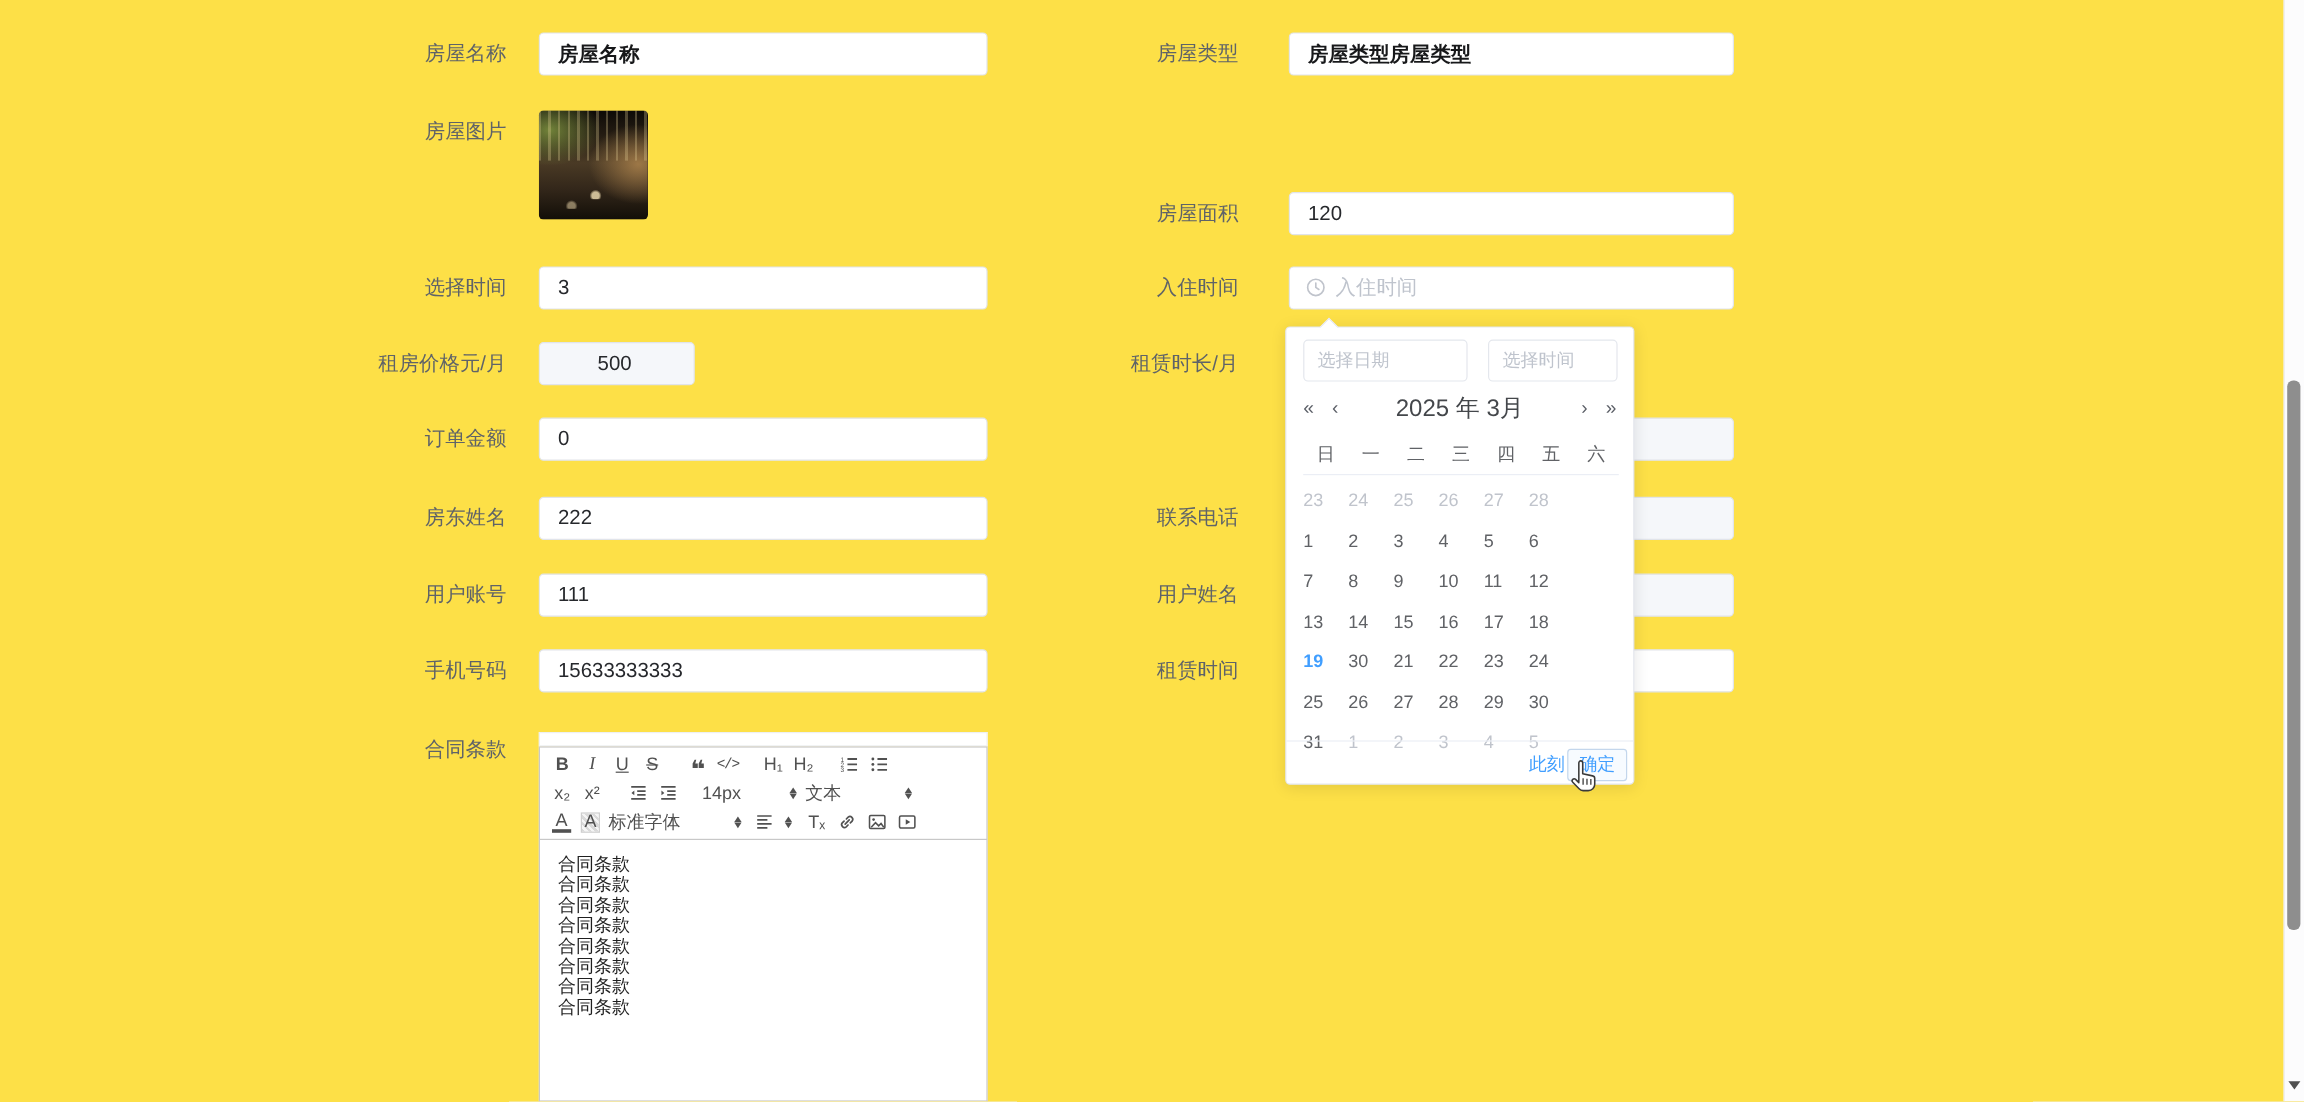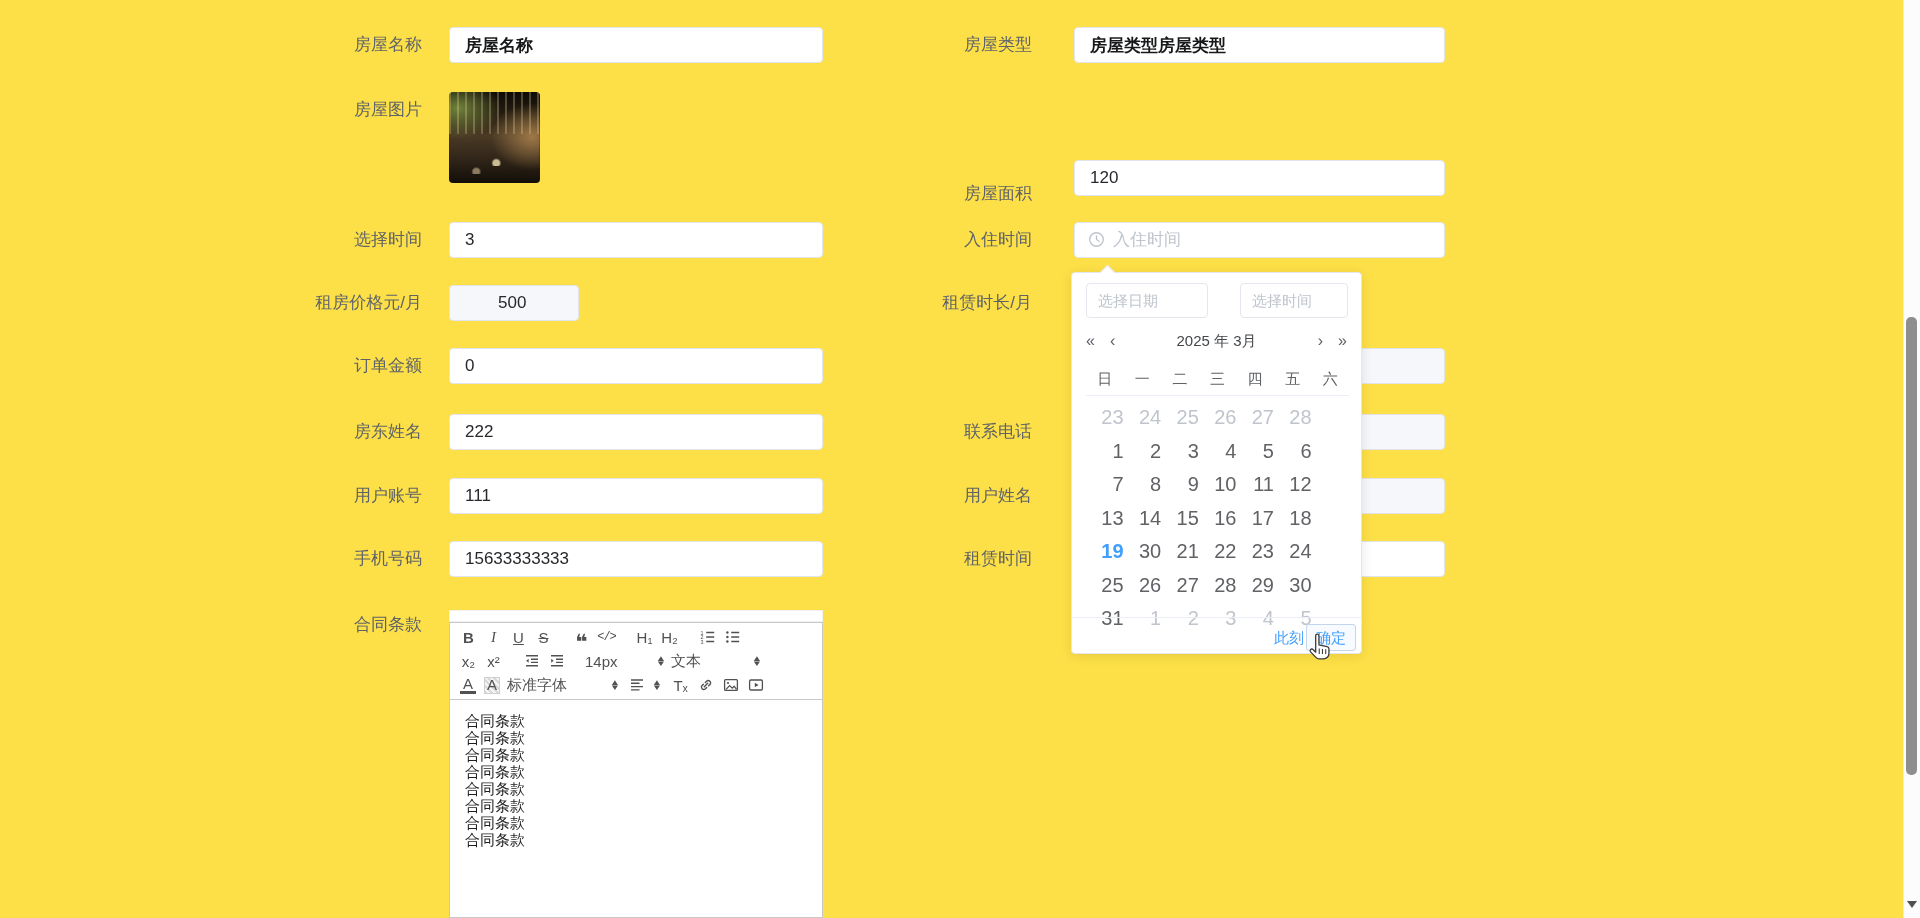--- a/index.html
+++ b/index.html
@@ -35,31 +35,31 @@
     background-position:0 78%,0 88%,0 0,0 0,100% 40%,0 0;}
 
   
   .panel{position:absolute;left:1071px;top:272px;width:291px;height:382px;background:#fff;border:1px solid #e4e7ed;
          border-radius:4px;box-shadow:0 2px 12px rgba(0,0,0,.1);z-index:10;box-sizing:border-box;}
   .panel .arrow{position:absolute;top:-6px;left:30px;width:10px;height:10px;background:#fff;
          border-left:1px solid #e4e7ed;border-top:1px solid #e4e7ed;transform:rotate(45deg);}
   .dp-inp{position:absolute;box-sizing:border-box;height:35px;top:10px;border:1px solid #e4e7ed;border-radius:4px;
           font-size:15px;color:#606266;padding:0 11px;font-family:inherit;outline:none;background:#fff;}
   .dp-inp::placeholder{color:#bfc4cd;}
-  .dp-date{left:14px;width:122px;}
+  .dp-date{left:14px;width:137px;}
   .dp-time{left:149px;width:108px;margin-left:19px;}
   .dp-header{position:absolute;left:0;top:54px;width:100%;height:28px;}
   .dp-nav{position:absolute;top:0;height:28px;line-height:28px;color:#5a5e66;font-size:16px;cursor:pointer;}
   .dp-title{position:absolute;left:0;top:0;width:100%;text-align:center;line-height:28px;
-            color:#44474b;font-size:15px;font-weight:500;}
+            color:#44474b;font-size:20px;font-weight:500;}
   .dp-weekrow{position:absolute;left:14px;top:94px;width:263px;display:flex;}
   .dp-weekrow span{width:37.6px;text-align:center;font-size:15px;color:#606266;line-height:24px;}
   .dp-sep1{position:absolute;left:14px;top:122px;width:263px;border-top:1px solid #ebeef5;}
   .dp-days{position:absolute;left:14px;top:128px;width:263px;display:flex;flex-wrap:wrap;}
-  .dp-days span{width:37.6px;height:33.5px;line-height:33.5px;text-align:right;font-size:20px;color:#606266;cursor:pointer;}
+  .dp-days span{width:37.6px;height:33.5px;line-height:33.5px;text-align:left;font-size:15px;color:#606266;cursor:pointer;}
   .dp-days span.out{color:#c0c4cc;}
   .dp-days span.today{color:#409eff;font-weight:700;}
   .dp-footer-sep{position:absolute;left:0;top:344px;width:100%;border-top:1px solid #ebeef5;}
   .dp-now{position:absolute;left:202px;top:351px;height:27px;line-height:27px;font-size:15px;color:#409eff;cursor:pointer;}
   .dp-ok{position:absolute;left:234px;top:351px;width:50px;height:27px;box-sizing:border-box;border:1px solid #c3d6ec;
          border-radius:3px;background:#f7fbff;color:#409eff;font-size:15px;line-height:25px;text-align:center;cursor:pointer;}
 
   
   .ed-strip{position:absolute;left:449px;top:610px;width:374px;height:12px;background:#fff;border:1px solid #eef0f2;box-sizing:border-box;}
   .ed-toolbar{position:absolute;left:449px;top:622px;width:374px;height:78px;box-sizing:border-box;
@@ -120,21 +120,21 @@
   <input class="inp l" style="top: 478px;" value="111">
 
   <div class="lbl l" style="top:541px">手机号码</div>
   <input class="inp l" style="top: 541px;" value="15633333333">
 
   <div class="lbl l" style="top:607px">合同条款</div>
 
   <div class="lbl r" style="top:27px">房屋类型</div>
   <input class="inp r bold" style="top: 27px;" value="房屋类型房屋类型">
 
-  <div class="lbl r" style="top:176px">房屋面积</div>
+  <div class="lbl r" style="top:160px">房屋面积</div>
   <input class="inp r" style="top: 160px;" value="120">
 
   <div class="lbl r" style="top:222px">入住时间</div>
   <span class="field-icon" style="left:1088px;top:231px">
     <svg width="17" height="17" viewBox="0 0 16 16">
         <circle cx="8" cy="8" r="6.4" fill="none" stroke="#c0c4cc" stroke-width="1.3"></circle>
         <path d="M8 4.6V8l2.4 1.6" fill="none" stroke="#c0c4cc" stroke-width="1.3" stroke-linecap="round"></path>
       </svg>
   </span>
   <input class="inp r withicon" style="top: 222px;" placeholder="入住时间">

